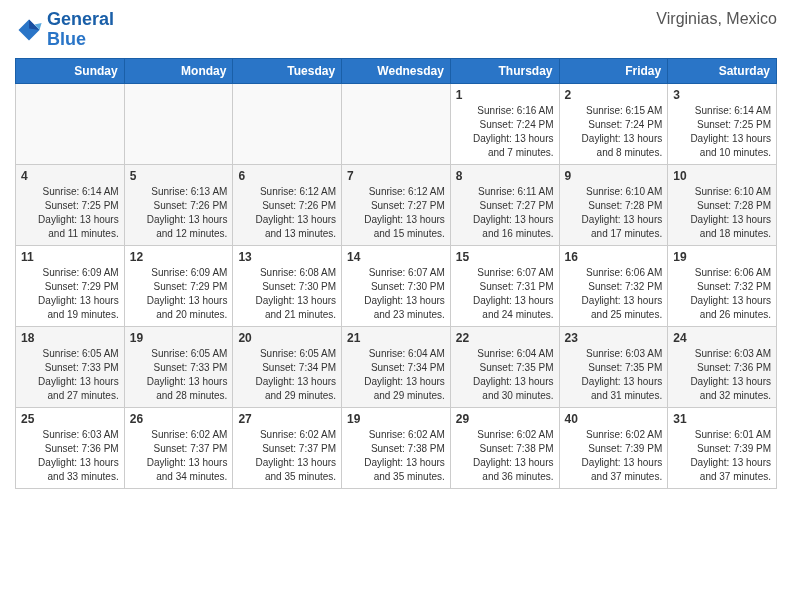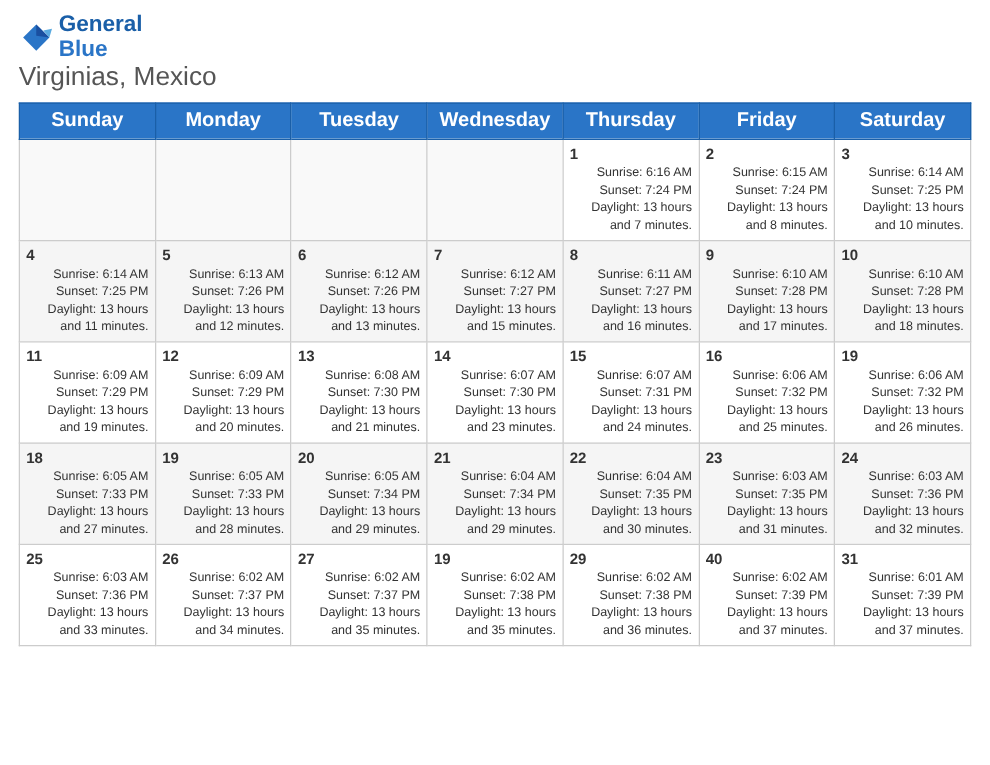--- a/index.html
+++ b/index.html
@@ -13,21 +13,20 @@
     .page {
       width: 792px;
       height: 612px;
       padding: 10px 15px;
     }
     .header {
       display: flex;
       align-items: flex-start;
       justify-content: space-between;
       margin-bottom: 8px;
-      flex-direction: column;
     }
     .logo {
       display: flex;
       align-items: center;
       gap: 4px;
     }
     .logo-text {
       font-size: 18px;
       font-weight: bold;
       color: #333;
@@ -43,34 +42,34 @@
     .title-block {
       text-align: right;
     }
     .main-title {
       font-size: 36px;
       font-weight: bold;
       color: #333;
       line-height: 1.1;
     }
     .subtitle {
-      font-size: 21px;
+      font-size: 16px;
       color: #555;
     }
     table {
       width: 100%;
       border-collapse: collapse;
       font-size: 10.5px;
     }
     thead th {
       background-color: #2a75c7;
       color: #fff;
-      text-align: center;
+      text-align: right;
       padding: 5px 6px;
-      font-size: 16px;
+      font-size: 12px;
       font-weight: bold;
       border: 1px solid #1a5fa8;
     }
     tbody td {
       border: 1px solid #ccc;
       vertical-align: top;
       padding: 4px 5px;
       height: 78px;
       background: #fff;
       width: 14.28%;

